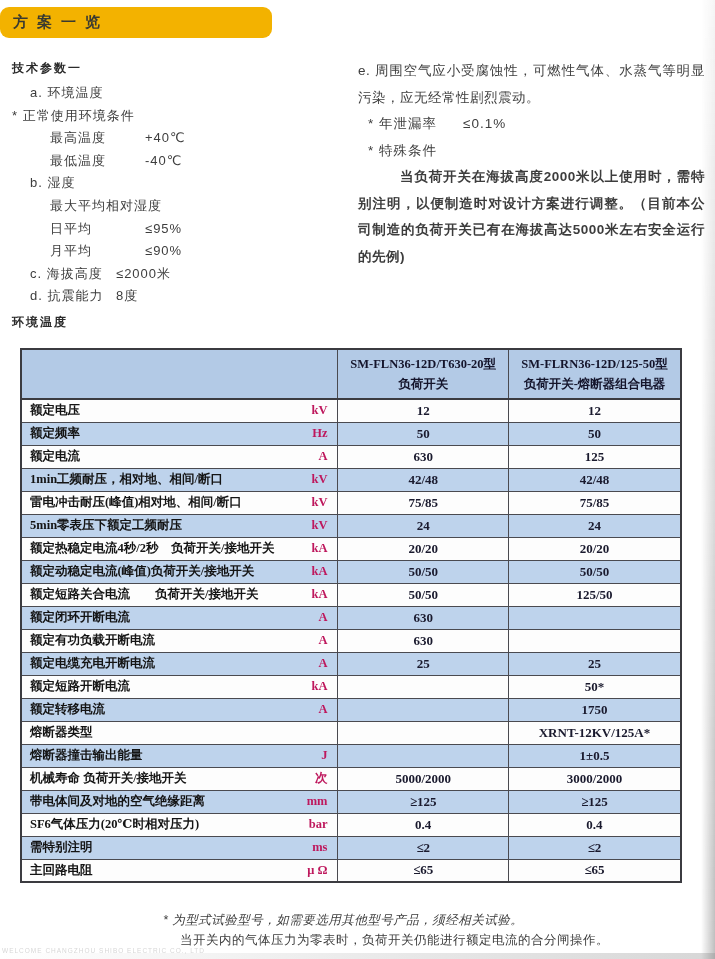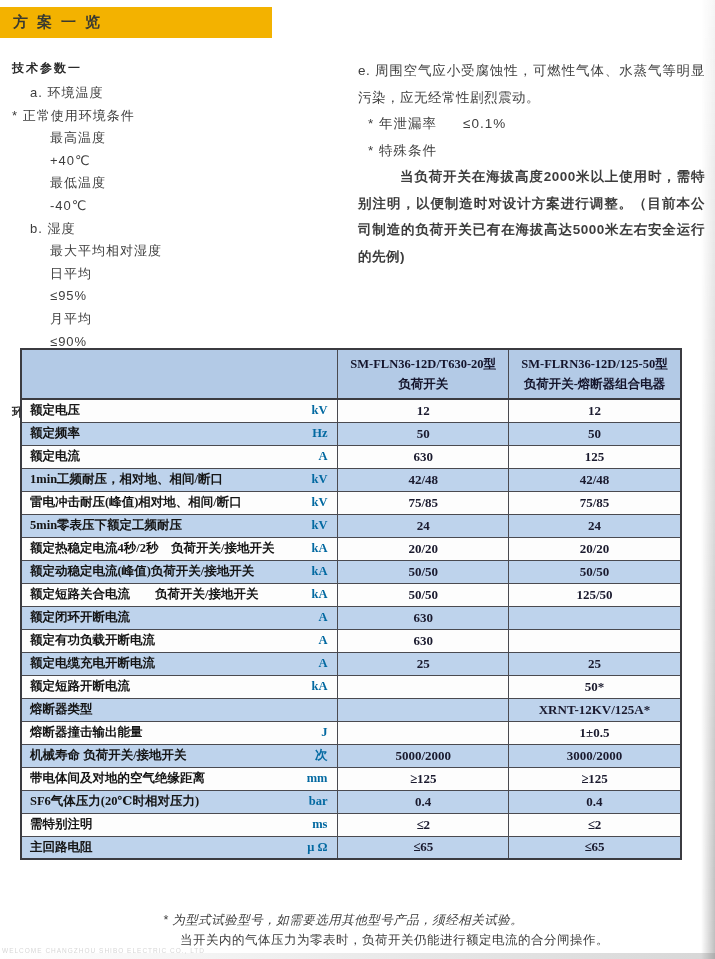--- a/index.html
+++ b/index.html
@@ -27,34 +27,34 @@
   }
   .edge-shade-bottom{
     position:absolute;left:0;bottom:0;width:715px;height:6px;
     background:linear-gradient(to right,rgba(200,200,200,0),rgba(140,140,140,0.35));
     pointer-events:none;
   }
   
   .banner{
     position:absolute;left:0;top:7px;width:272px;height:31px;
     background:var(--banner-yellow);
-    display:flex;align-items:center;padding-left:13px;
+    display:flex;align-items:center;padding-left:13px;border-radius:9px;
   }
   .banner-title{
     font-size:15px;font-weight:bold;color:#3A3A30;letter-spacing:9px;
   }
   
   .col-left{position:absolute;left:12px;top:56px;width:340px;}
   .col-right{position:absolute;left:358px;top:58px;width:347px;}
   .sec-heading{font-size:12px;font-weight:bold;color:#2B2B2B;letter-spacing:2px;line-height:24px;}
   .spec-lines{margin-top:2px;}
   .spec-line{display:flex;font-size:13px;line-height:22.6px;color:var(--ink);letter-spacing:1px;}
   .spec-line.ind0{padding-left:0;}
   .spec-line.ind1{padding-left:18px;}
-  .spec-line.ind2{padding-left:38px;flex-direction:column;}
+  .spec-line.ind2{padding-left:38px;}
   .spec-label.has-val{display:inline-block;}
   .ind2 .spec-label.has-val{width:95px;}
   .ind1 .spec-label.has-val{width:86px;}
   .sec-heading2{margin-top:2px;}
   .para{font-size:13.5px;line-height:26.5px;color:var(--ink);text-align:justify;letter-spacing:0.5px;}
   .star-line{display:flex;font-size:13.5px;line-height:26.5px;color:var(--ink);padding-left:10px;letter-spacing:1px;}
   .star-line .val{margin-left:26px;}
   .para-indent{text-indent:42px;font-weight:bold;}
   
   .spec-table-wrap{position:absolute;left:20px;top:348px;width:662px;}
@@ -65,21 +65,21 @@
   thead td{
     background:var(--header-blue);height:50px;border-bottom:2px solid var(--table-border);
     font-size:12.5px;font-weight:bold;color:#14142B;text-align:center;
     white-space:pre-line;line-height:20px;
   }
   tbody tr{height:23px;}
   tbody tr:nth-child(even) td{background:var(--row-blue);}
   tbody tr:nth-child(odd) td{background:#FDFDFD;}
   td.c-name .cellflex{display:flex;justify-content:space-between;align-items:center;padding:0 10px 0 8px;}
   .pname{font-size:12.5px;font-weight:bold;color:#141414;white-space:nowrap;}
-  .punit{font-size:12.5px;font-weight:bold;color:#0369a1;white-space:nowrap;padding-left:4px;text-align:right;}
+  .punit{font-size:12.5px;font-weight:bold;color:#be185d;white-space:nowrap;padding-left:4px;text-align:right;}
   td.c-val{font-size:13px;font-weight:bold;color:var(--table-ink);text-align:center;}
   
   .footnotes{position:absolute;left:163px;top:911px;width:545px;
     font-size:12.5px;line-height:19.5px;color:#3C3C3C;letter-spacing:0.5px;}
   .footnote-1{padding-left:17px;text-indent:-17px;font-style:italic;}
   .footnote-2{padding-left:17px;}
   
   .watermark{position:absolute;left:2px;top:947px;font-size:6.5px;color:#D7D7D7;letter-spacing:1px;}
 </style>
 </head>
@@ -285,20 +285,30 @@
               <span class="pname">额定短路开断电流</span>
               <span class="punit">kA</span>
             </div>
           </td>
           <td class="c-val"></td>
           <td class="c-val">50*</td>
         </tr>
         <tr>
           <td class="c-name">
             <div class="cellflex">
+              <span class="pname">额定转移电流</span>
+              <span class="punit">A</span>
+            </div>
+          </td>
+          <td class="c-val"></td>
+          <td class="c-val">1750</td>
+        </tr>
+        <tr>
+          <td class="c-name">
+            <div class="cellflex">
               <span class="pname">熔断器类型</span>
               <span class="punit"></span>
             </div>
           </td>
           <td class="c-val"></td>
           <td class="c-val">XRNT-12KV/125A*</td>
         </tr>
         <tr>
           <td class="c-name">
             <div class="cellflex">

